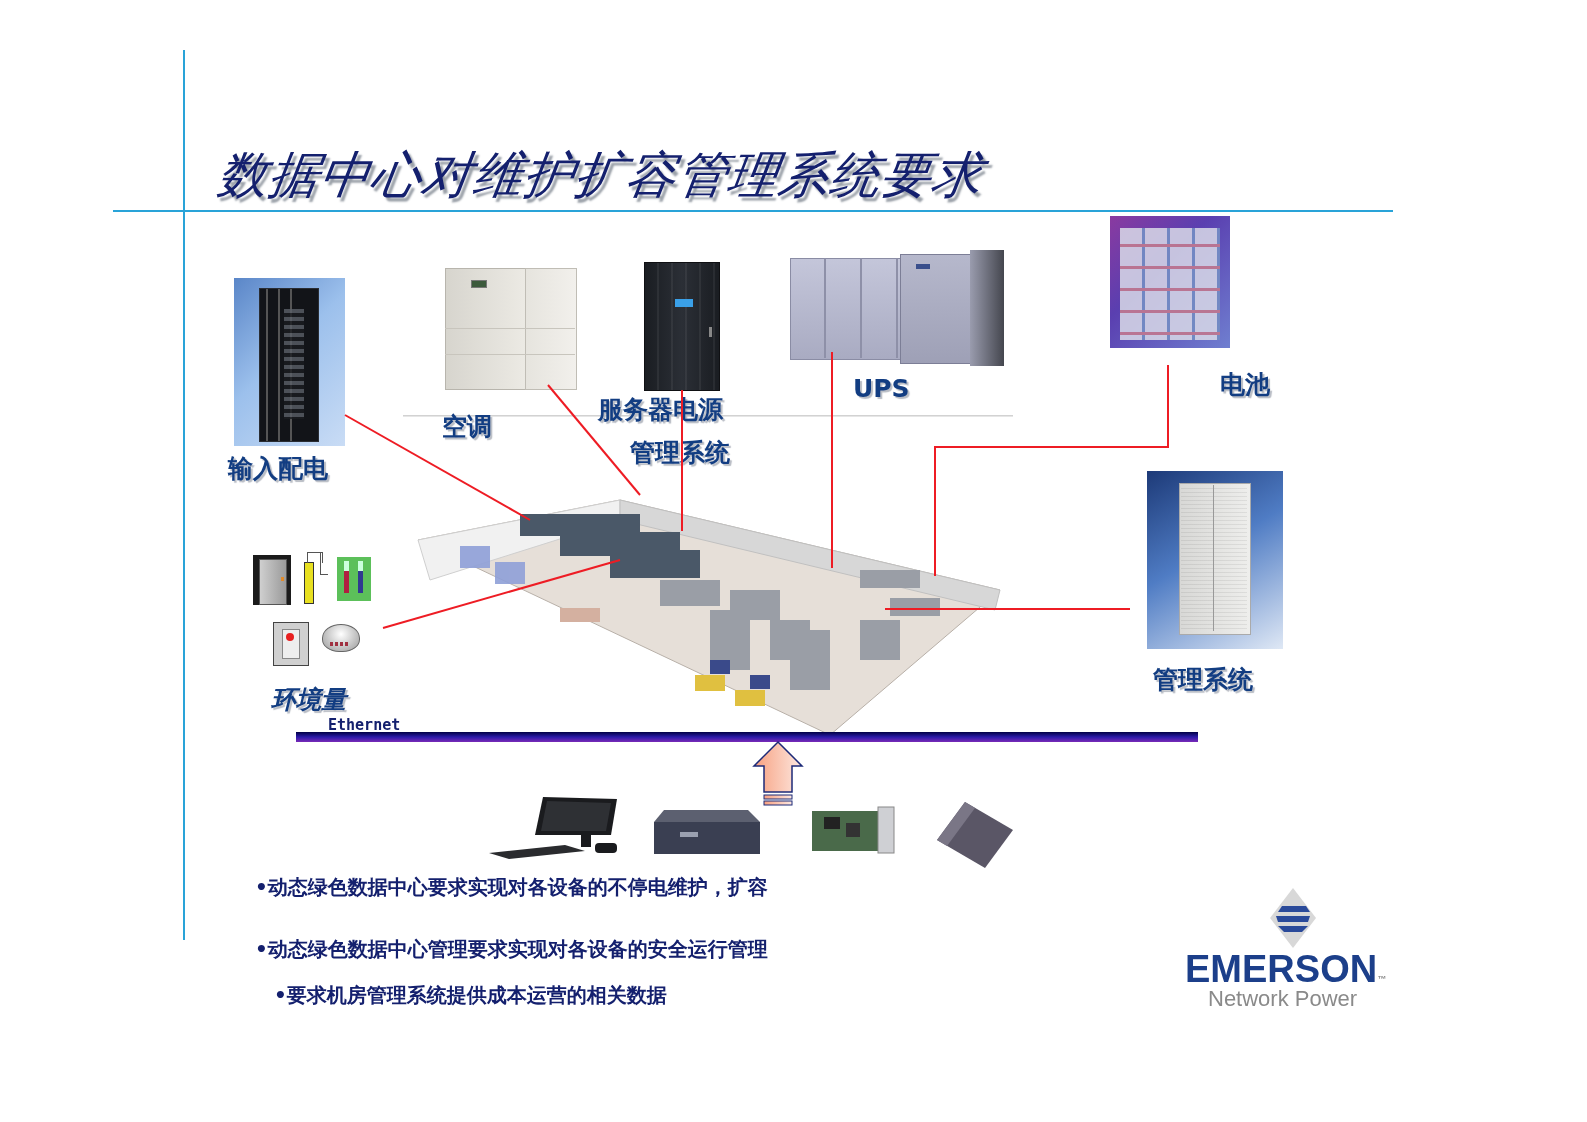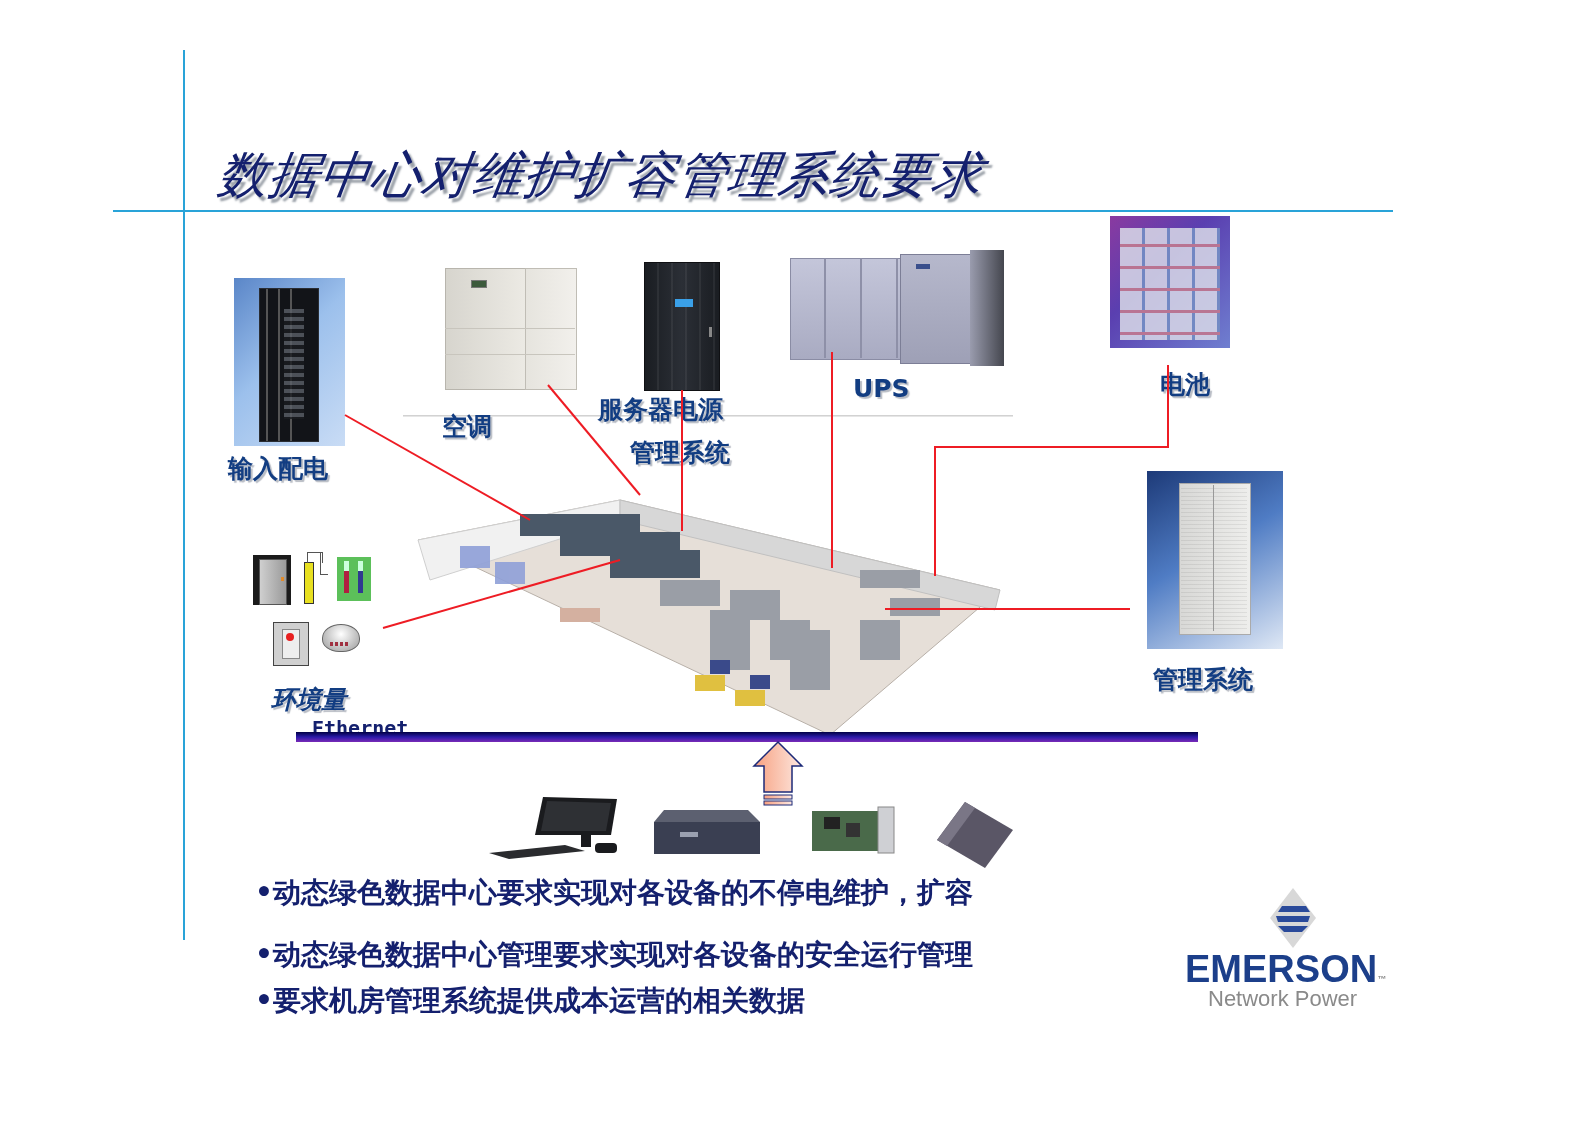--- a/index.html
+++ b/index.html
@@ -6,27 +6,27 @@
   body { width:1587px; height:1122px; position:relative; overflow:hidden;
          font-family:"DejaVu Sans","Liberation Sans",sans-serif; }
   .abs { position:absolute; }
   .vline { position:absolute; left:183px; top:50px; width:2px; height:890px; background:#29a3d8; }
   .hline { position:absolute; left:113px; top:210px; width:1280px; height:2px; background:#29a3d8; }
   .title { position:absolute; left:218px; top:142px; font-size:50px; font-style:italic;
            color:#14206e; letter-spacing:1px; font-weight:normal;
            text-shadow:4px 4px 2px #9aa0a8; transform:skewX(-8deg); white-space:nowrap; }
   .label { position:absolute; font-weight:bold; color:#123d82; font-size:25px;
            text-shadow:2px 2px 1px #b8bcc4; white-space:nowrap; line-height:1; }
-  .bullet { position:absolute; left:255px; font-weight:bold; color:#14206e; font-size:28px; white-space:nowrap; }
+  .bullet { position:absolute; left:255px; font-weight:bold; color:#14206e; font-size:20px; white-space:nowrap; }
   .shelf { position:absolute; left:403px; top:415px; width:610px; height:2px; background:linear-gradient(to bottom,#c8c8c8,#f0f0f0); }
   svg { display:block; }
   .eth-bar { position:absolute; left:296px; top:732px; width:902px; height:10px;
              background:linear-gradient(to bottom,#000044 0%,#2a1aa8 50%,#7a2ab8 100%); }
-  .eth-label { position:absolute; left:312px; top:716px; font-family:"DejaVu Sans Mono","Liberation Mono",monospace;
-               font-weight:bold; font-size:20px; color:#14206e; }
+  .eth-label { position:absolute; left:328px; top:716px; font-family:"DejaVu Sans Mono","Liberation Mono",monospace;
+               font-weight:bold; font-size:15px; color:#14206e; }
   .logo-word { position:absolute; left:1185px; top:948px; font-family:"Liberation Sans",sans-serif;
                font-weight:bold; font-size:38px; color:#1c3f8a; letter-spacing:0px; }
   .logo-sub { position:absolute; left:1208px; top:986px; font-family:"Liberation Sans",sans-serif;
               font-size:22px; color:#8a8a8a; }
 </style>
 </head>
 <body>
 
 <div class="vline"></div>
 <div class="hline"></div>
@@ -68,21 +68,21 @@
   <div class="abs" style="left:110px;top:4px;width:70px;height:108px;background:linear-gradient(to bottom,#b6b8cc,#9ea0b6);border:1px solid #7c7e96;"></div>
   <div class="abs" style="left:180px;top:0;width:34px;height:116px;background:linear-gradient(to right,#9a9cae,#44464e);"></div>
   <div class="abs" style="left:126px;top:14px;width:14px;height:5px;background:#3a4f8c;"></div>
 </div>
 <div class="label" style="left:853px;top:376px;">UPS</div>
 
 <div class="abs" style="left:1110px;top:216px;width:120px;height:132px;background:linear-gradient(135deg,#8a3aa0 0%,#5a3fb0 40%,#6f7fd0 100%);">
   <div class="abs" style="left:10px;top:12px;width:100px;height:112px;background:#d9dbe8;opacity:.85;"></div>
   <div class="abs" style="left:10px;top:12px;width:100px;height:112px;background:repeating-linear-gradient(to bottom,transparent 0 16px,#b04060 16px 19px,transparent 19px 22px),repeating-linear-gradient(to right,transparent 0 22px,#3a5fb0 22px 25px);opacity:.6;"></div>
 </div>
-<div class="label" style="left:1160px;top:372px;font-family:Liberation Serif, serif;">电池</div>
+<div class="label" style="left:1220px;top:372px;font-family:Liberation Serif, serif;">电池</div>
 
 <div class="abs" style="left:1147px;top:471px;width:136px;height:178px;background:linear-gradient(150deg,#1d3a78 0%,#4f7cc4 45%,#dfe8f5 100%);">
   <div class="abs" style="left:32px;top:12px;width:70px;height:150px;background:linear-gradient(to right,#d8d8d6,#eeeeec);border:1px solid #aaa;"></div>
   <div class="abs" style="left:34px;top:14px;width:66px;height:146px;background:repeating-linear-gradient(to bottom,transparent 0 3px,rgba(0,0,0,.07) 3px 4px);"></div>
   <div class="abs" style="left:66px;top:14px;width:1px;height:146px;background:#999;"></div>
 </div>
 <div class="label" style="left:1153px;top:667px;">管理系统</div>
 
 <div class="abs" style="left:253px;top:555px;width:38px;height:50px;background:#1b1b1b;">
   <div class="abs" style="left:6px;top:4px;width:26px;height:44px;background:linear-gradient(to right,#cfcfcf,#9a9a9a);border:1px solid #555;"></div>
@@ -189,21 +189,21 @@
   <rect x="36" y="18" width="14" height="14" fill="#333"></rect>
   <rect x="68" y="2" width="16" height="46" fill="#cfd0d4" stroke="#888"></rect>
 </svg>
 <svg class="abs" style="left:935px;top:800px;" width="80" height="70">
   <polygon points="30,2 78,30 50,68 2,40" fill="#5a5666"></polygon>
   <polygon points="30,2 40,8 12,46 2,40" fill="#7a7686"></polygon>
 </svg>
 
 <div class="bullet" style="top:874px;">•动态绿色数据中心要求实现对各设备的不停电维护，扩容</div>
 <div class="bullet" style="top:936px;">•动态绿色数据中心管理要求实现对各设备的安全运行管理</div>
-<div class="bullet" style="top:982px;">•要求机房管理系统提供成本运营的相关数据</div>
+<div class="bullet" style="top:982px;margin-left:19px;">•要求机房管理系统提供成本运营的相关数据</div>
 
 <svg class="abs" style="left:1268px;top:888px;" width="50" height="62">
   <polygon points="25,0 48,30 25,60 2,30" fill="#d8d8d8"></polygon>
   <g fill="#2a4a9a">
     <polygon points="14,18 38,18 42,24 10,24"></polygon>
     <polygon points="8,28 42,28 40,34 10,34"></polygon>
     <polygon points="10,38 40,38 34,44 16,44"></polygon>
   </g>
 </svg>
 <div class="logo-word"><span>EMERSON</span><span style="font-size:9px;color:#888;">™</span></div>

